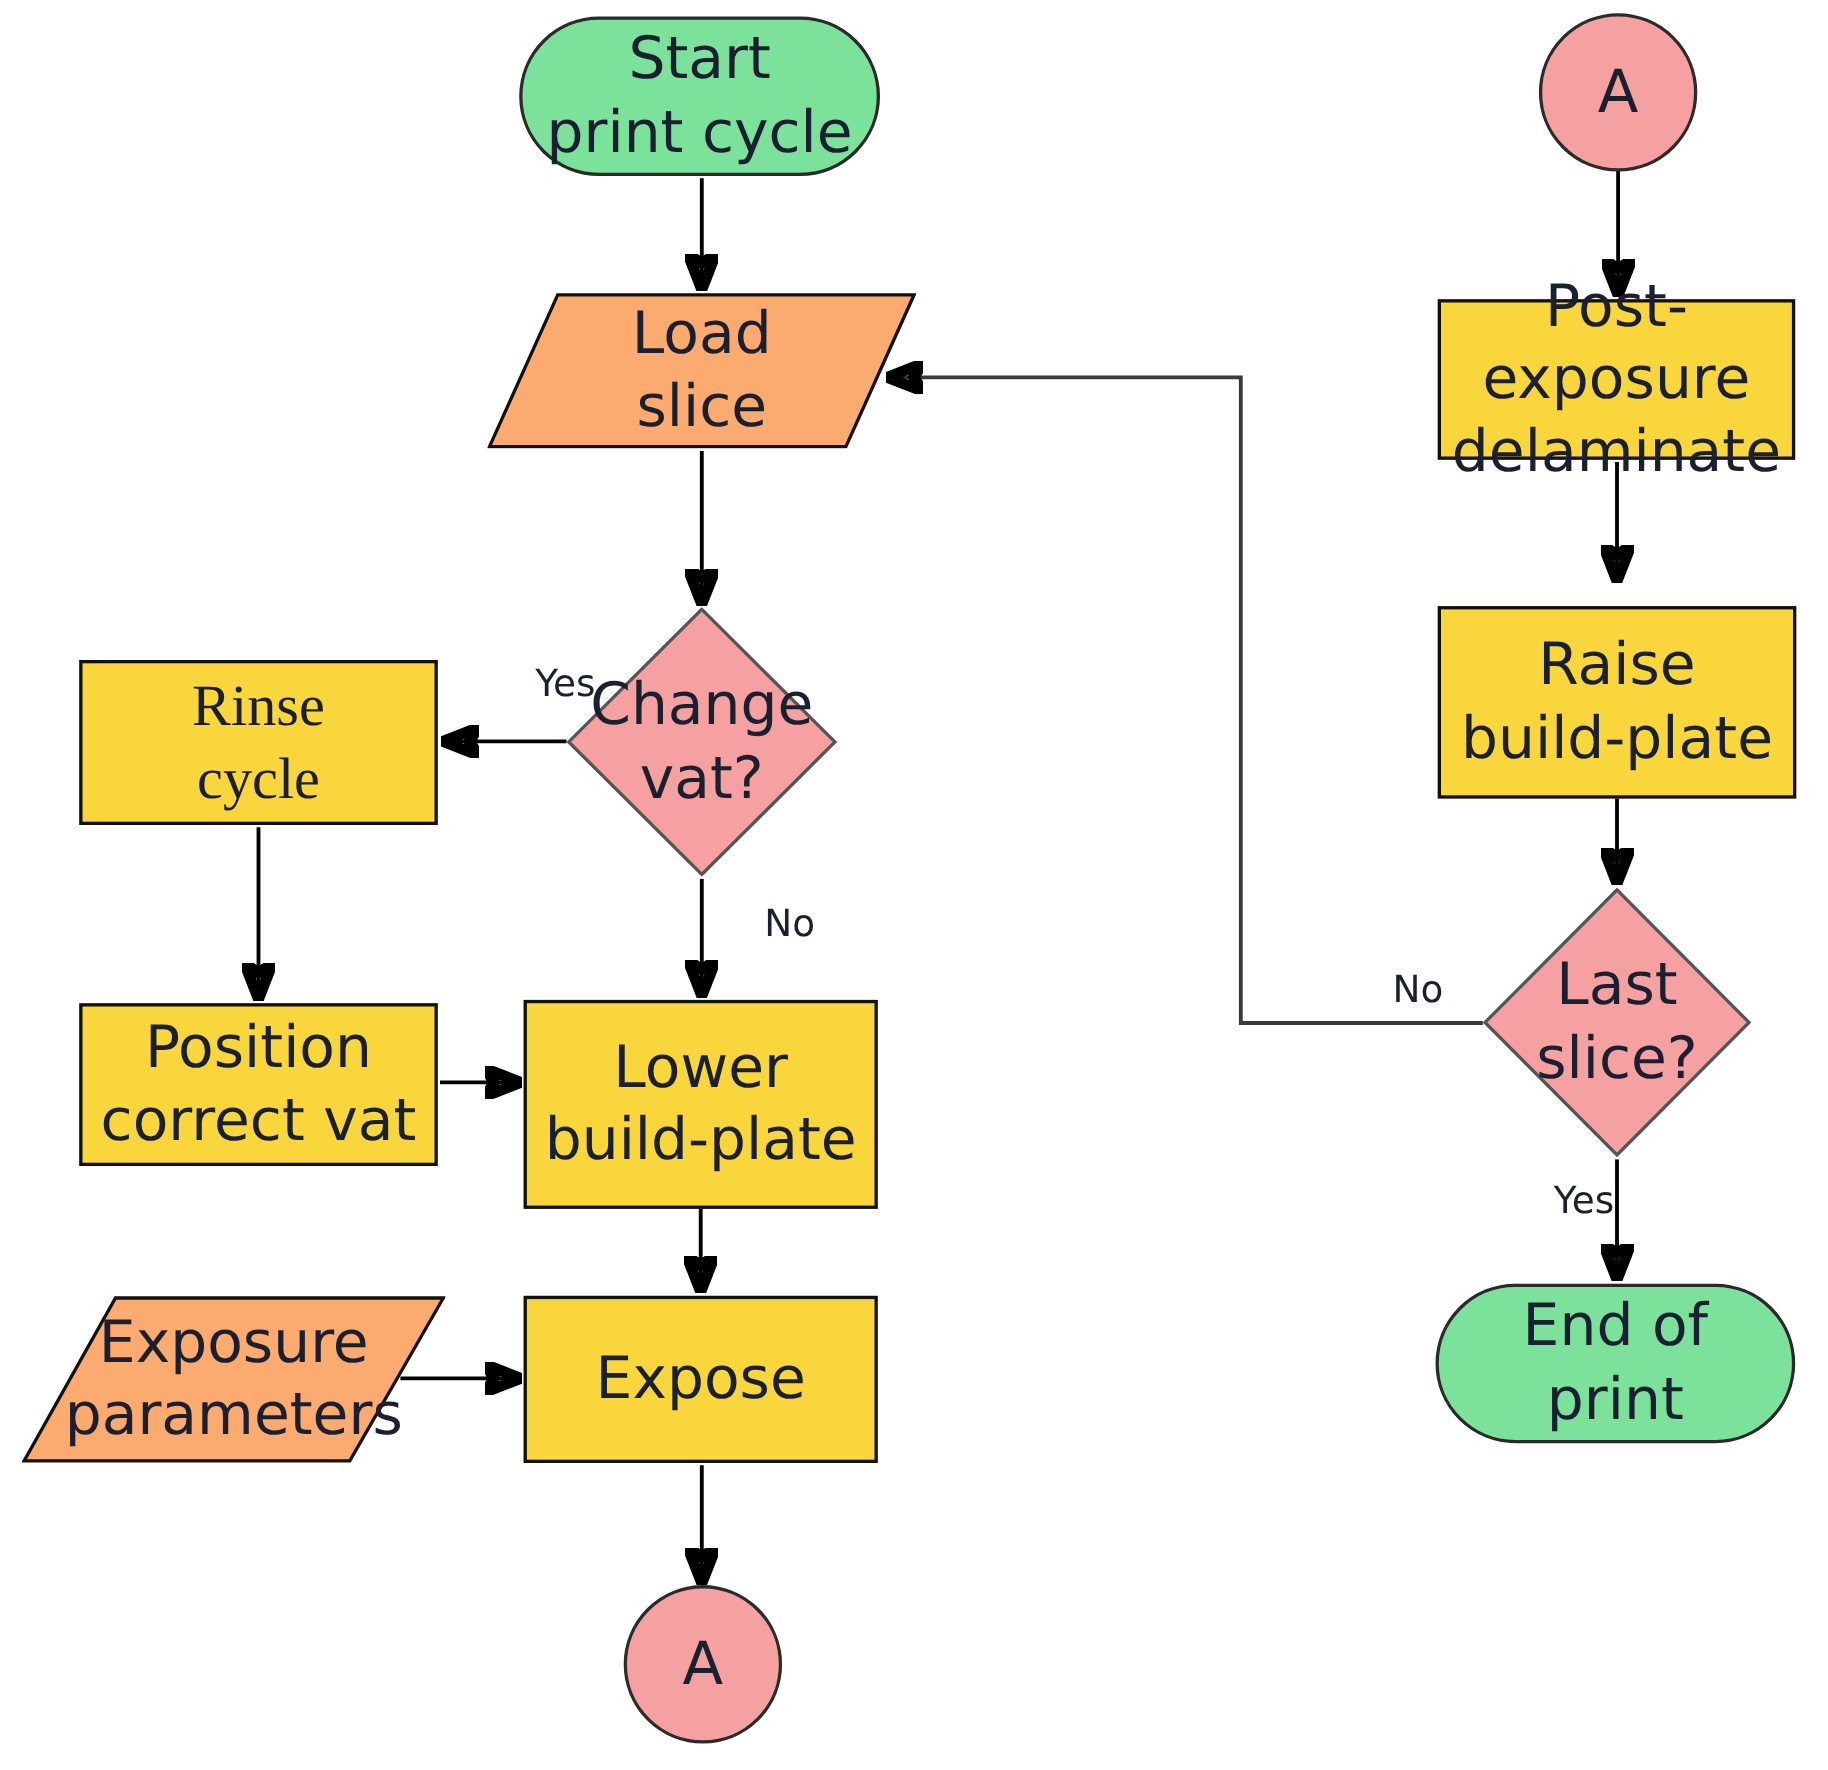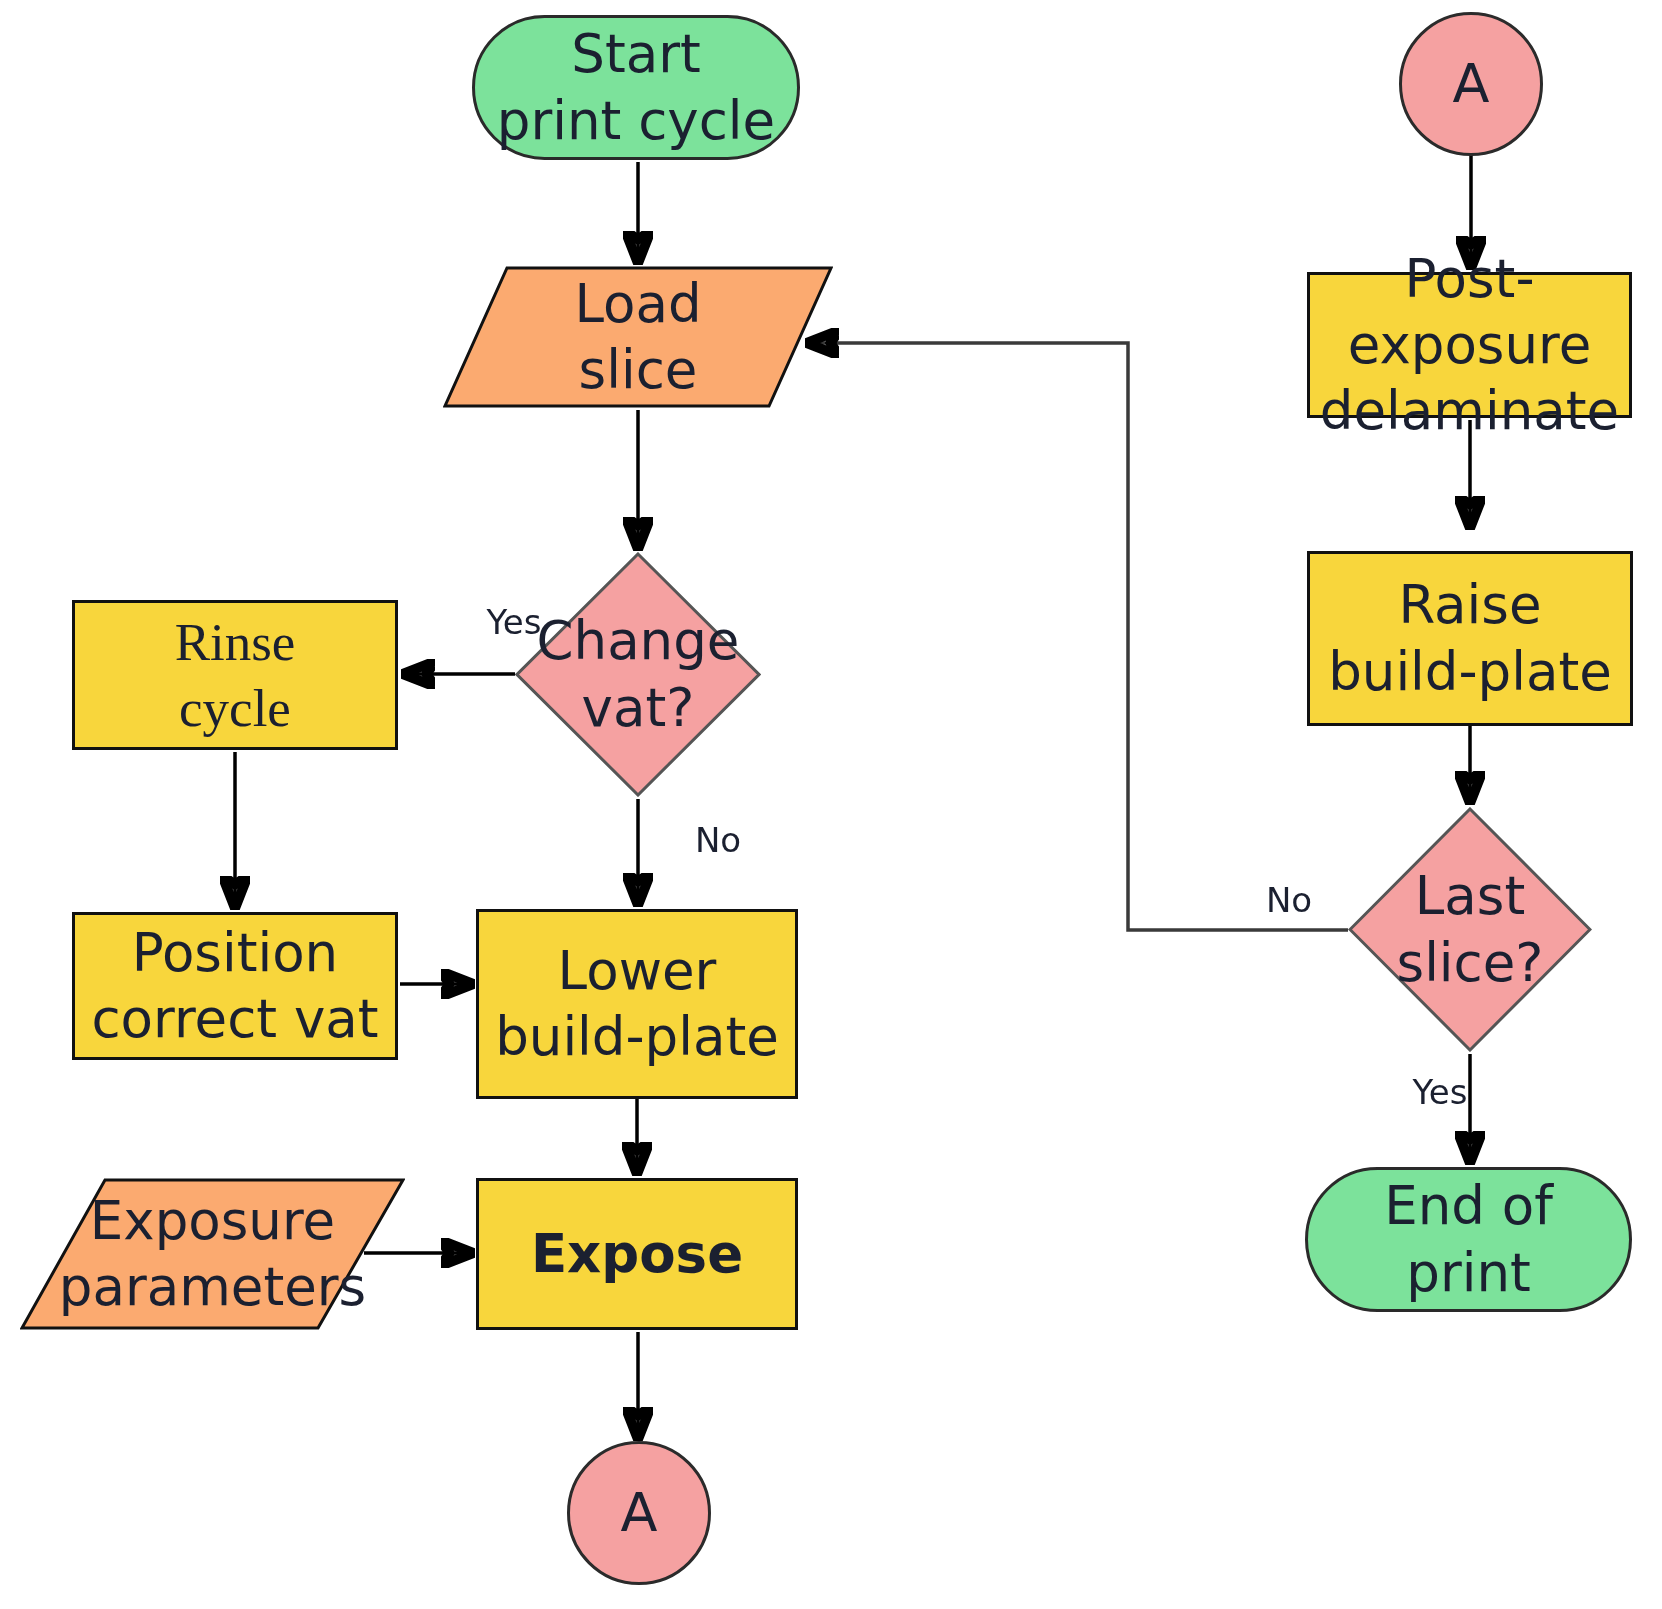--- a/index.html
+++ b/index.html
@@ -151,21 +151,21 @@
   <div class="node rect" style="left:72px; top:912px; width:326px; height:148px;">
     <div class="label">Position
 correct vat</div>
   </div>
 
   <div class="node rect" style="left:476px; top:909px; width:322px; height:190px;">
     <div class="label">Lower
 build-plate</div>
   </div>
 
-  <div class="node rect" style="left:476px; top:1178px; width:322px; height:152px;font-weight:bold;">
+  <div class="node rect" style="left:476px; top:1178px; width:322px; height:152px;">
     <div class="label">Expose</div>
   </div>
 
   <div class="node svgshape" style="left:20px; top:1178px; width:385px; height:152px;">
     <svg viewBox="0 0 385 152" xmlns="http://www.w3.org/2000/svg">
       <polygon class="orange-fill" points="85,2 383,2 298,150 2,150"></polygon>
     </svg>
     <div class="label">Exposure
 parameters</div>
   </div>

